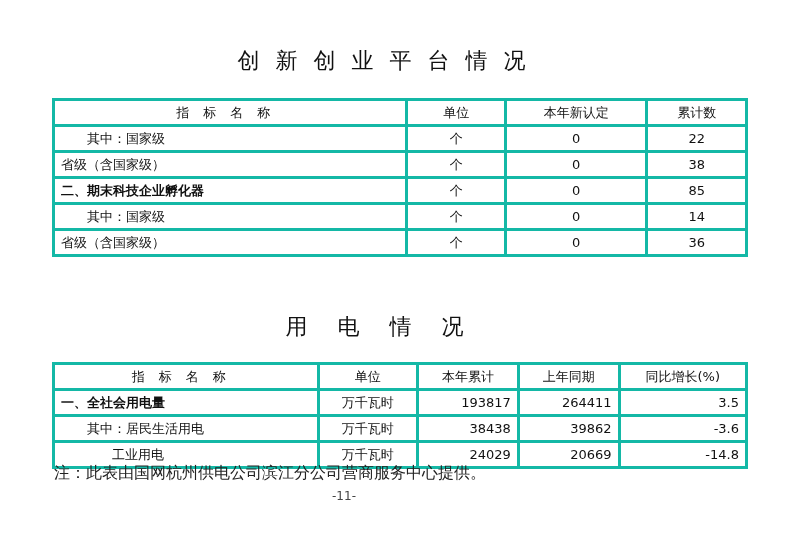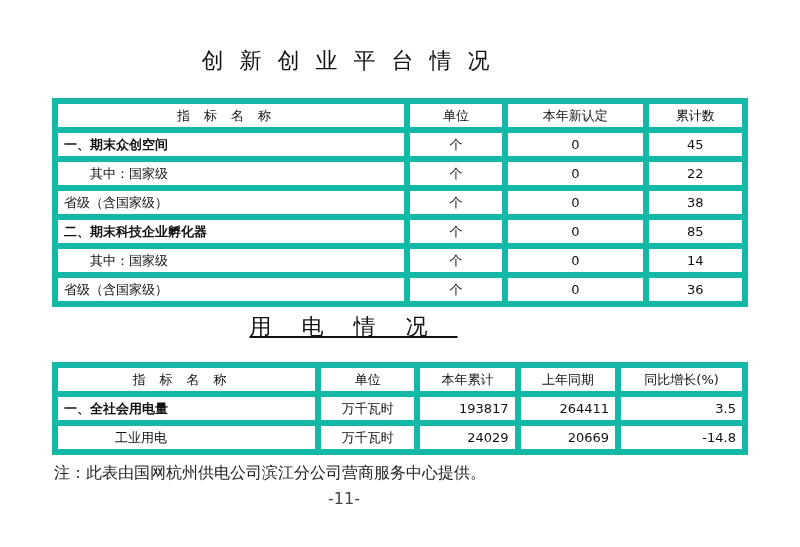--- a/index.html
+++ b/index.html
@@ -1,28 +1,28 @@
 <!DOCTYPE html>
 <html><head>
 <meta charset="utf-8">
 <style>
   html,body{margin:0;padding:0;background:#fff;}
   body{width:800px;height:547px;position:relative;overflow:hidden;font-family:"DejaVu Sans",sans-serif;color:#111;}
-  .title{position:absolute;left:0;width:707px;text-align:center;font-size:22px;letter-spacing:16px;color:#111;}
+  .title{position:absolute;left:0;width:707px;text-align:center;font-size:22px;letter-spacing:16px;color:#111;padding-left:36px;}
   table{position:absolute;border-collapse:collapse;font-size:13px;}
-  td,th{border:6px solid #14b8a6;padding:0 6px;height:23px;font-weight:normal;}
+  td,th{border:3px solid #14b8a6;padding:0 6px;height:23px;font-weight:normal;}
   th{text-align:center;}
   .c{text-align:center;}
   .r{text-align:right;margin-top:28px;}
   .bold{font-weight:bold;}
   .ind1{padding-left:32px;}
   .ind2{}
   .ind3{padding-left:57px;}
   .note{position:absolute;left:54px;top:463px;font-size:16px;color:#222;}
-  .page{position:absolute;left:0;width:688px;top:489px;text-align:center;font-size:16px;color:#444;}
+  .page{position:absolute;left:0;width:688px;top:489px;text-align:center;font-size:12px;color:#444;}
   .hdr-sp{letter-spacing:14px;}
   .t1{border:2px solid #111;}
   .t2{border:2px solid #111;}
 </style>
 </head>
 <body>
 
 <div class="title" style="top:46px;">创新创业平台情况</div>
 
 <table class="t1" style="left:52px;top:98px;width:696px;">
@@ -31,26 +31,20 @@
       <col style="width:99px">
       <col style="width:142px">
       <col style="width:100px">
     </colgroup>
   <tbody>
       <tr>
     <th class="hdr-sp">指标名称</th>
     <th>单位</th>
     <th>本年新认定</th>
     <th>累计数</th>
-  </tr>
-  <tr>
-    <td class="bold">一、期末众创空间</td>
-    <td class="c">个</td>
-    <td class="c">0</td>
-    <td class="c">45</td>
   </tr>
   <tr>
     <td class="ind1">其中：国家级</td>
     <td class="c">个</td>
     <td class="c">0</td>
     <td class="c">22</td>
   </tr>
   <tr>
     <td class="ind2">省级（含国家级）</td>
     <td class="c">个</td>
@@ -71,21 +65,21 @@
   </tr>
   <tr>
     <td class="ind2">省级（含国家级）</td>
     <td class="c">个</td>
     <td class="c">0</td>
     <td class="c">36</td>
   </tr>
 </tbody>
   </table>
 
-<div class="title" style="top:312px;letter-spacing:30px;text-decoration:underline;">用电情况</div>
+<div class="title" style="top:312px;letter-spacing:30px;">用电情况</div>
 
 <table class="t2" style="left:52px;top:362px;width:696px;">
   <colgroup>
       <col style="width:266px">
       <col style="width:100px">
       <col style="width:101px">
       <col style="width:101px">
       <col style="width:128px">
     </colgroup>
   <tbody>
@@ -97,20 +91,27 @@
     <th>同比增长(%)</th>
   </tr>
   <tr>
     <td class="bold">一、全社会用电量</td>
     <td class="c">万千瓦时</td>
     <td class="r">193817</td>
     <td class="r">264411</td>
     <td class="r">3.5</td>
   </tr>
   <tr>
+    <td class="ind1">其中：居民生活用电</td>
+    <td class="c">万千瓦时</td>
+    <td class="r">38438</td>
+    <td class="r">39862</td>
+    <td class="r">-3.6</td>
+  </tr>
+  <tr>
     <td class="ind3">工业用电</td>
     <td class="c">万千瓦时</td>
     <td class="r">24029</td>
     <td class="r">20669</td>
     <td class="r">-14.8</td>
   </tr>
 </tbody>
   </table>
 
 <div class="note">注：此表由国网杭州供电公司滨江分公司营商服务中心提供。</div>

